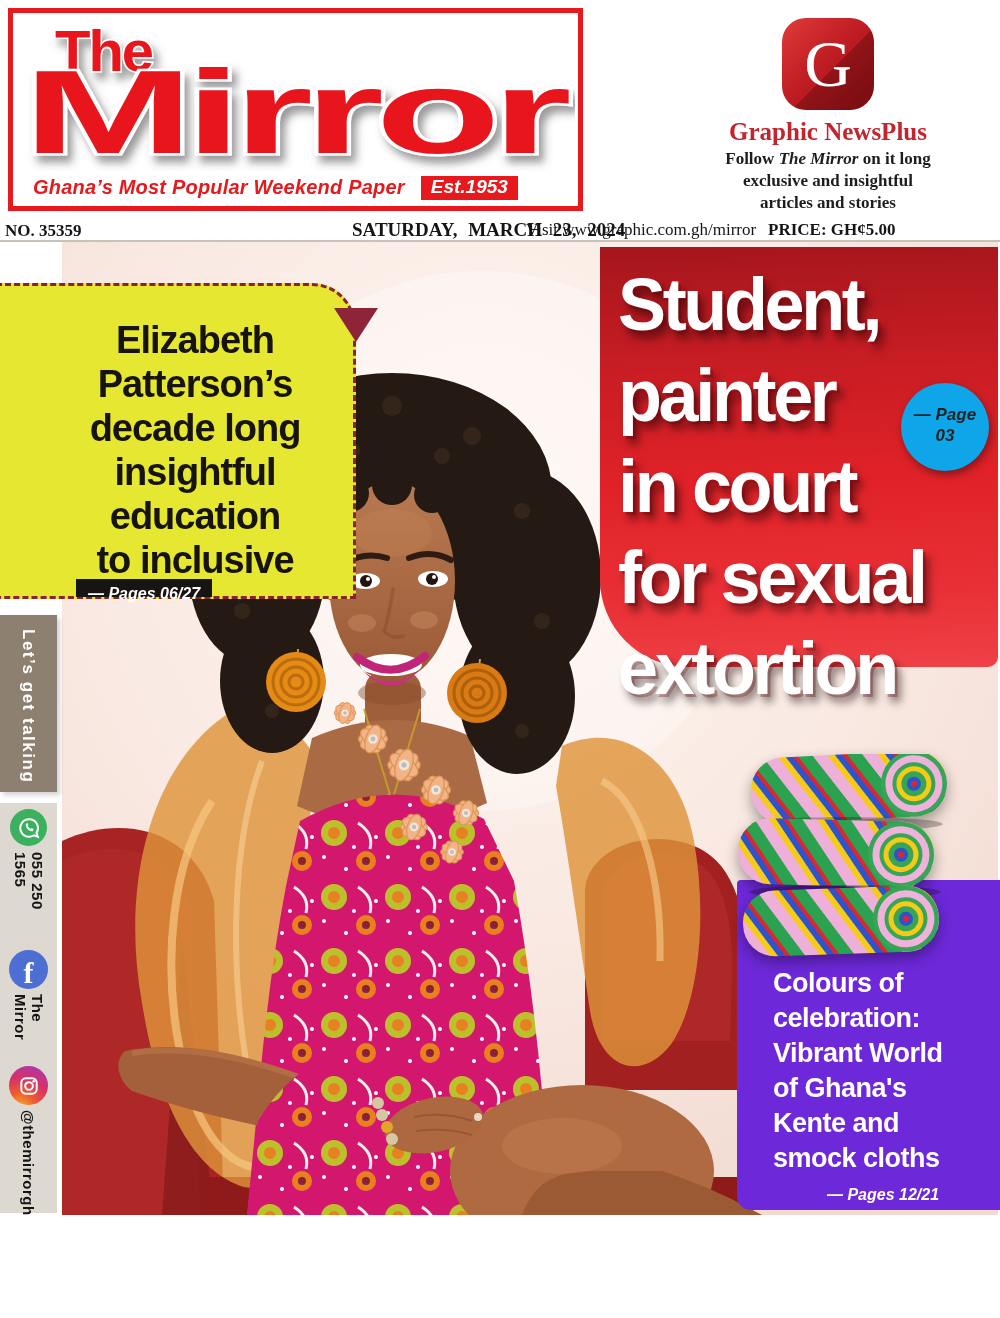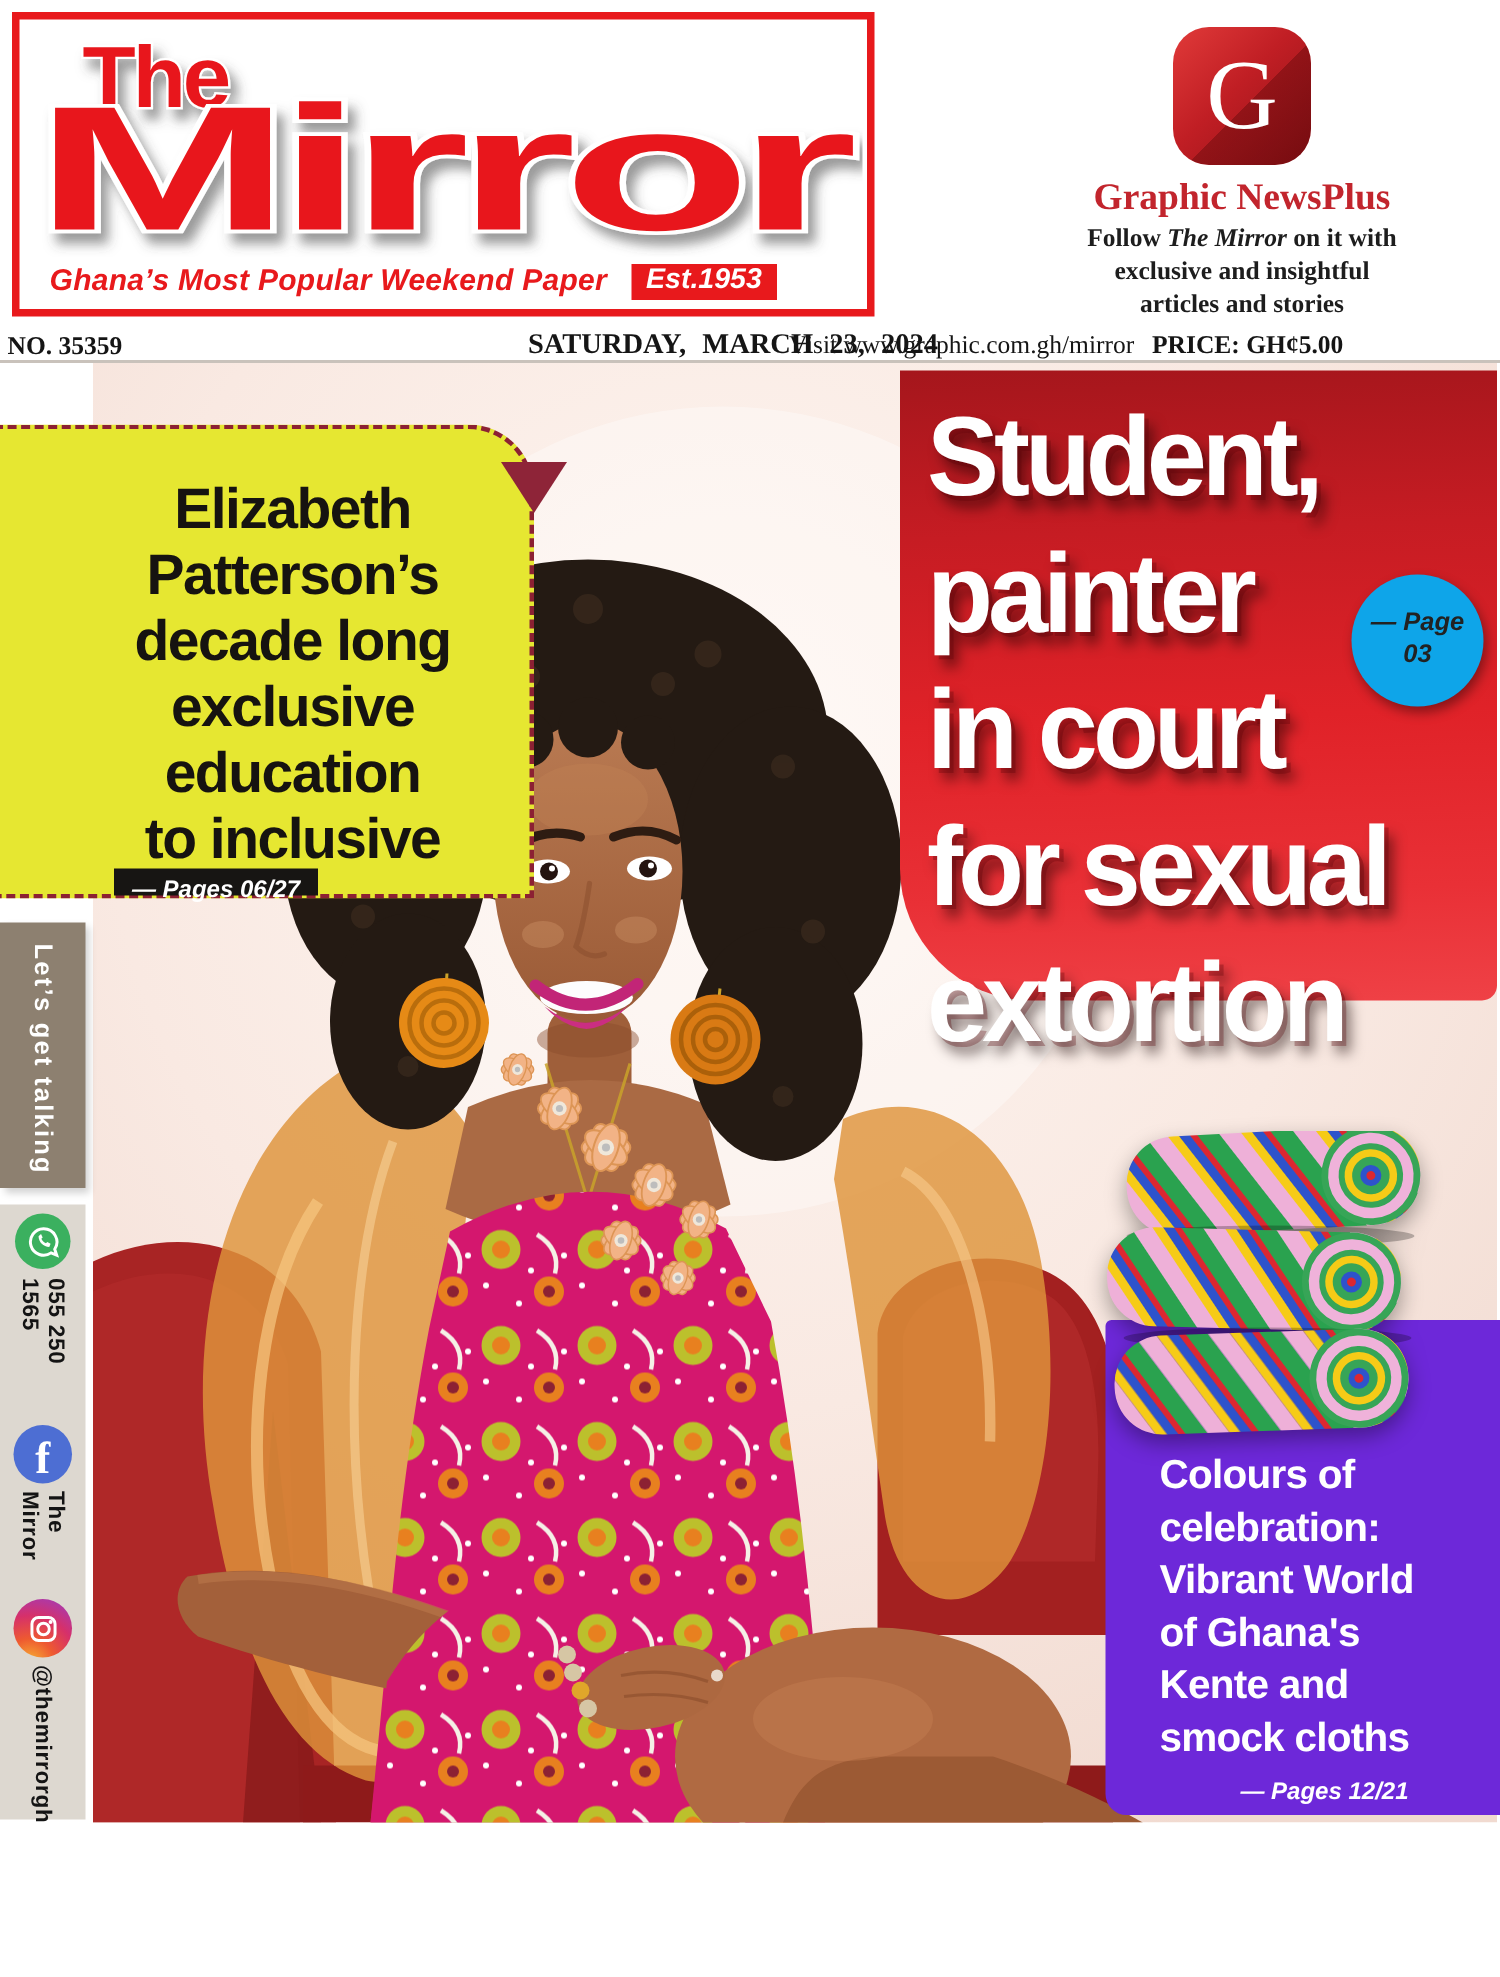--- a/index.html
+++ b/index.html
@@ -154,21 +154,21 @@
       <span class="est-badge">Est.1953</span>
     </div>
   </div>
 
   <div class="newsplus">
     <div class="np-icon">
       <span class="np-letter">G</span>
     </div>
     <div class="np-name">Graphic NewsPlus</div>
     <div class="np-follow">
-      <span>Follow </span><span class="em">The Mirror</span><span> on it with</span><br>
+      <span>Follow </span><span class="em">The Mirror</span><span> on it long</span><br>
       <span>exclusive and insightful</span><br>
       <span>articles and stories</span>
     </div>
   </div>
 
   <div class="infobar">
     <span class="ib-issue">NO. 35359</span>
     <span class="ib-date">SATURDAY, MARCH 23, 2024</span>
     <span class="ib-site">Visit www.graphic.com.gh/mirror</span>
     <span class="ib-price">PRICE: GH¢5.00</span>
@@ -324,21 +324,21 @@
       <circle cx="320" cy="874" r="6" fill="#d6c6a4"></circle>
         <circle cx="325" cy="886" r="6" fill="#e0a62a"></circle>
       <circle cx="330" cy="898" r="6" fill="#d6c6a4"></circle>
     </g>
   </svg>
 
   <div class="callout">
     <div class="co-line">Elizabeth</div>
     <div class="co-line">Patterson’s</div>
     <div class="co-line">decade long</div>
-    <div class="co-line">exclusive</div>
+    <div class="co-line">insightful</div>
     <div class="co-line">education</div>
     <div class="co-line">to inclusive</div>
   </div>
   <div class="callout-arrow"></div>
   <div class="pages-label">— Pages 06/27</div>
 
   <div class="red-block">
     <div class="rh-line">Student,</div>
     <div class="rh-line">painter</div>
     <div class="rh-line">in court</div>

